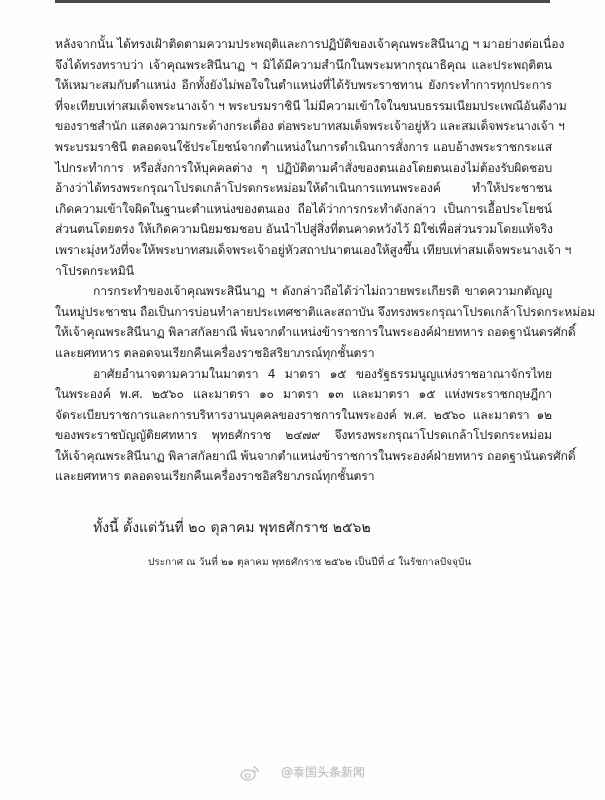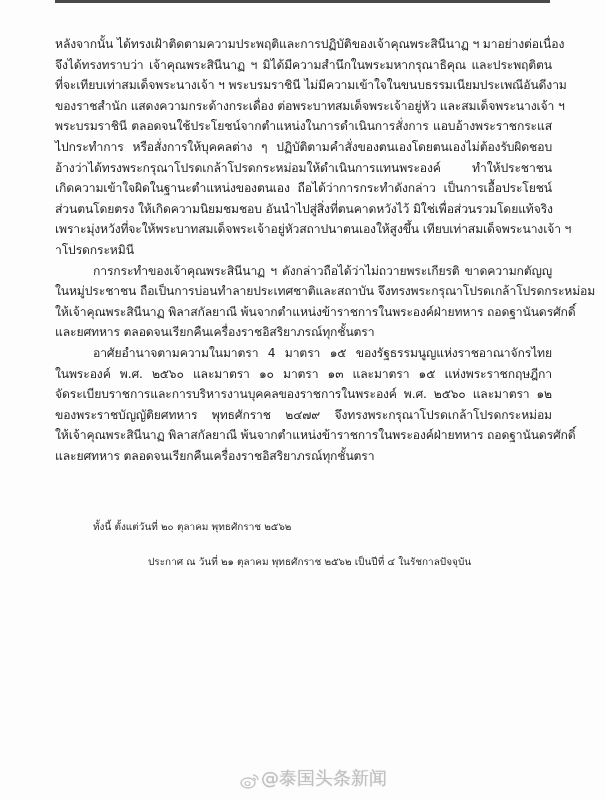--- a/index.html
+++ b/index.html
@@ -42,61 +42,62 @@
     .line.last {
       text-align-last: left;
     }
     .line.indent {
       padding-left: 38px;
     }
     .date-line {
       position: absolute;
       left: 93px;
       top: 517px;
-      font-size: 10px;
+      font-size: 14px;
       line-height: 20px;
       white-space: nowrap;
       text-align: right;
     }
     .announce-line {
       position: absolute;
       left: 148px;
       top: 552px;
       font-size: 10px;
       line-height: 20px;
       white-space: nowrap;
     }
     .watermark {
       position: absolute;
       left: 240px;
       top: 764px;
       height: 26px;
       display: flex;
-      align-items: flex-end;
-      gap: 1px;
+      align-items: flex-start;
+      gap: 21px;
       color: rgba(190,190,190,0.9);
-      font-size: 18px;
+      font-size: 12px;
       text-shadow: 0 0 1px rgba(120,120,120,0.35);
     }
     .weibo-icon {
       width: 20px;
       height: 18px;
       display: inline-block;
     }
   </style>
 </head>
 <body>
 
 <div class="top-rule"></div>
 
 <div class="page" id="page">
 
   <div>
     <div class="line">หลังจากนั้น ได้ทรงเฝ้าติดตามความประพฤติและการปฏิบัติของเจ้าคุณพระสินีนาฏ ฯ มาอย่างต่อเนื่อง</div>
     <div class="line">จึงได้ทรงทราบว่า เจ้าคุณพระสินีนาฏ ฯ มิได้มีความสำนึกในพระมหากรุณาธิคุณ และประพฤติตน</div>
+    <div class="line">ให้เหมาะสมกับตำแหน่ง อีกทั้งยังไม่พอใจในตำแหน่งที่ได้รับพระราชทาน ยังกระทำการทุกประการ</div>
     <div class="line">ที่จะเทียบเท่าสมเด็จพระนางเจ้า ฯ พระบรมราชินี ไม่มีความเข้าใจในขนบธรรมเนียมประเพณีอันดีงาม</div>
     <div class="line">ของราชสำนัก แสดงความกระด้างกระเดื่อง ต่อพระบาทสมเด็จพระเจ้าอยู่หัว และสมเด็จพระนางเจ้า ฯ</div>
     <div class="line">พระบรมราชินี ตลอดจนใช้ประโยชน์จากตำแหน่งในการดำเนินการสั่งการ แอบอ้างพระราชกระแส</div>
     <div class="line">ไปกระทำการ หรือสั่งการให้บุคคลต่าง ๆ ปฏิบัติตามคำสั่งของตนเองโดยตนเองไม่ต้องรับผิดชอบ</div>
     <div class="line">อ้างว่าได้ทรงพระกรุณาโปรดเกล้าโปรดกระหม่อมให้ดำเนินการแทนพระองค์ ทำให้ประชาชน</div>
     <div class="line">เกิดความเข้าใจผิดในฐานะตำแหน่งของตนเอง ถือได้ว่าการกระทำดังกล่าว เป็นการเอื้อประโยชน์</div>
     <div class="line">ส่วนตนโดยตรง ให้เกิดความนิยมชมชอบ อันนำไปสู่สิ่งที่ตนคาดหวังไว้ มิใช่เพื่อส่วนรวมโดยแท้จริง</div>
     <div class="line">เพราะมุ่งหวังที่จะให้พระบาทสมเด็จพระเจ้าอยู่หัวสถาปนาตนเองให้สูงขึ้น เทียบเท่าสมเด็จพระนางเจ้า ฯ</div>
     <div class="line last">าโปรดกระหมินี</div>
   </div>

